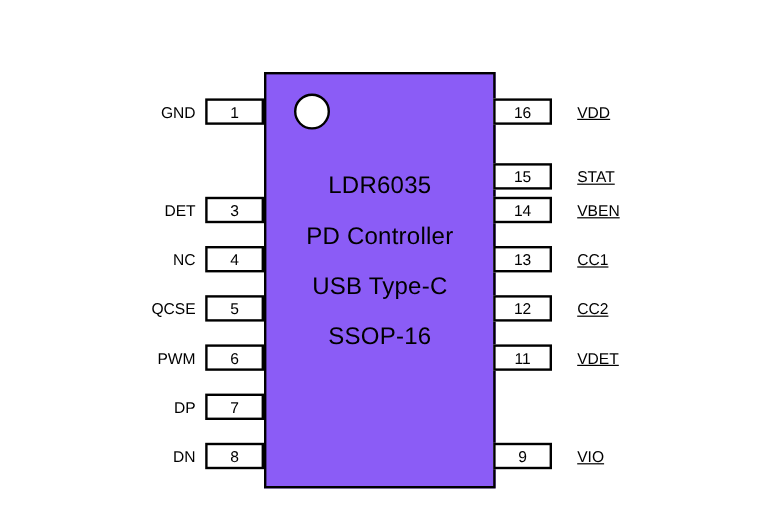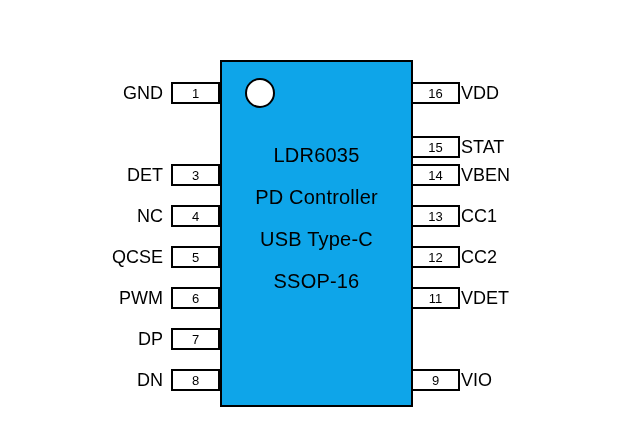--- a/index.html
+++ b/index.html
@@ -12,21 +12,21 @@
     color: #000;
     overflow: hidden;
   }
   .chip {
     position: absolute;
     left: 220px;
     top: 60px;
     width: 193px;
     height: 347px;
     border: 2px solid #000;
-    background: #0ea5e9;
+    background: #8b5cf6;
     box-sizing: border-box;
   }
   .pin1-indicator {
     position: absolute;
     left: 23px;
     top: 16px;
     width: 30px;
     height: 30px;
     border: 2px solid #000;
     border-radius: 50%;
@@ -59,25 +59,25 @@
     border: 2px solid #000;
     background: #fff;
     display: flex;
     align-items: center;
     justify-content: center;
     font-size: 13px;
     box-sizing: content-box;
     flex: 0 0 auto;
   }
   .pin-label {
-    font-size: 18px;
+    font-size: 13px;
     white-space: nowrap;
   }
   .prow.left  .pin-label { margin-right: 8px; }
-  .prow.right .pin-label { margin-left: 1px; }
+  .prow.right .pin-label { margin-left: 21px; text-decoration: underline; }
 </style>
 </head>
 <body>
 
 <div class="canvas">
 
   <div class="chip">
     <div class="pin1-indicator"></div>
     <div class="chip-text">
       <div class="chip-line">LDR6035</div>

